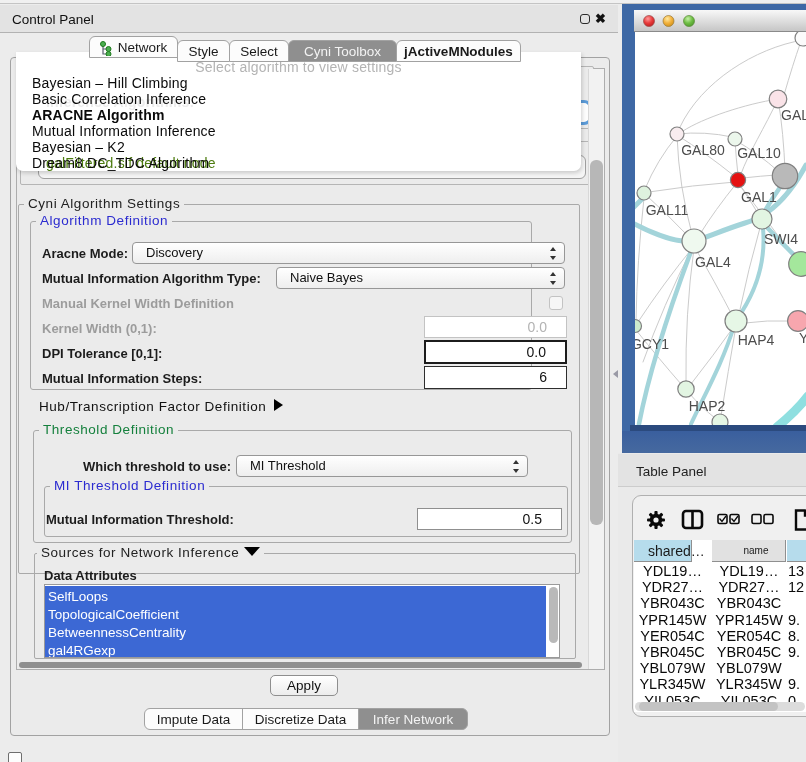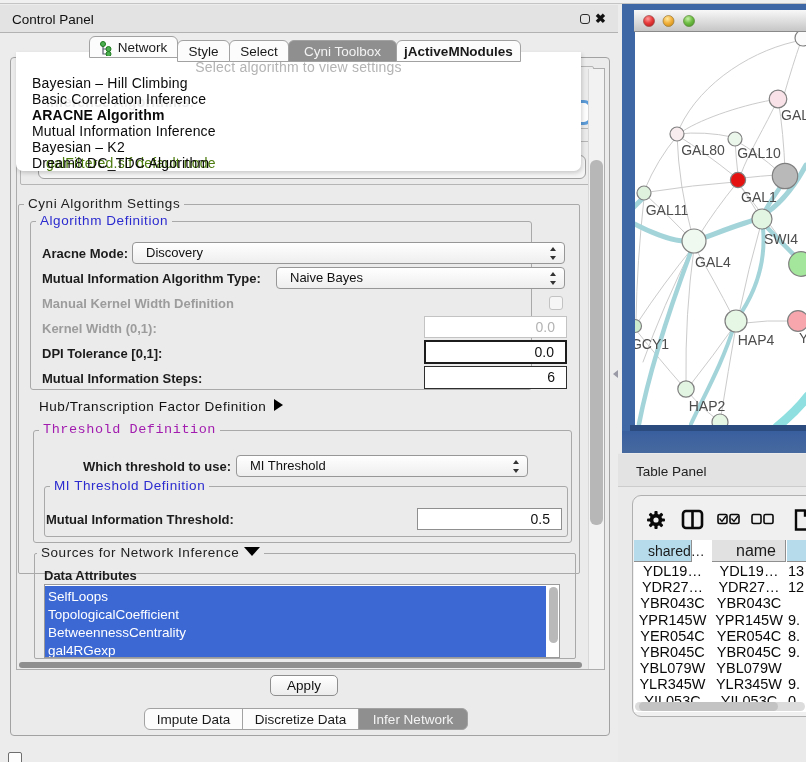--- a/index.html
+++ b/index.html
@@ -8,21 +8,21 @@
 .abs { position:absolute; }
 .b { font-weight:bold; }
 .lbl { position:absolute; font-size:13px; font-weight:bold; color:#1c1c1c; white-space:nowrap; }
 .dis { color:#9c9c9c; }
 .fs { position:absolute; border:1px solid #a9a9a9; border-radius:3px; }
 .fs > .lg { position:absolute; top:-9px; left:5px; background:#ebebeb; padding:0 4px; font-size:13.5px; letter-spacing:0.55px; color:#222; white-space:nowrap; }
 .combo { position:absolute; height:22px; border:1px solid #979797; border-radius:4px; background:linear-gradient(#ffffff,#eeeeee); font-size:13px; color:#111; line-height:20px; padding-left:13px; }
 .combo .st { position:absolute; right:7px; top:4px; width:7px; height:13px; }
 .combo .st:before { content:""; position:absolute; top:0; left:0; border-left:3.5px solid transparent; border-right:3.5px solid transparent; border-bottom:4.5px solid #333; }
 .combo .st:after { content:""; position:absolute; bottom:0; left:0; border-left:3.5px solid transparent; border-right:3.5px solid transparent; border-top:4.5px solid #333; }
-.inp { position:absolute; background:#fff; font-size:14px; color:#111; text-align:right; padding-right:11px; }
+.inp { position:absolute; background:#fff; font-size:14px; color:#111; text-align:right; padding-right:19px; }
 .tab { height:22px; background:#fcfcfc; border:1px solid #a2a2a2; border-radius:6px 6px 0 0; font-size:13.5px; color:#1a1a1a; display:inline-flex; align-items:center; justify-content:center; margin-left:-1px; position:relative; }
 .tab.sel { background:#8f8f8f; color:#f3f3f3; }
 </style>
 </head>
 <body>
 
 <div class="abs" style="left:0;top:0;width:618px;height:762px;background:#ececec;"></div>
 <div class="abs" style="left:0;top:0;width:806px;height:4px;background:#f0f0f0;border-bottom:1px solid #c4c4c4;"></div>
 
 <div class="abs" style="left:0;top:5px;width:618px;height:28px;background:#e3e3e3;border-bottom:1px solid #b2b2b2;"></div>
@@ -59,21 +59,21 @@
 <div class="inp" style="left:424px;top:316px;width:143px;height:22px;border:1px solid #c3c3c3;color:#b3b3b3;line-height:20px;">0.0</div>
 <div class="lbl" style="left:42px;top:346px;">DPI Tolerance [0,1]:</div>
 <div class="inp" style="left:424px;top:340px;width:143px;height:24px;border:2px solid #1c1c1c;line-height:20px;">0.0</div>
 <div class="lbl" style="left:42px;top:371px;">Mutual Information Steps:</div>
 <div class="inp" style="left:424px;top:366px;width:143px;height:23px;border:1px solid #2e2e2e;line-height:21px;">6</div>
 
 <div class="abs" style="left:39px;top:399px;font-size:13.5px;letter-spacing:0.55px;color:#111;">Hub/Transcription Factor Definition</div>
 <div class="abs" style="left:274px;top:399px;width:0;height:0;border-top:6.5px solid transparent;border-bottom:6.5px solid transparent;border-left:9px solid #000;"></div>
 
 <div class="fs" style="left:33px;top:430px;width:539px;height:113px;">
-    <span class="lg" style="color:#a21caf;font-family:Liberation Mono, monospace;">Threshold Definition</span>
+    <span class="lg" style="color:#15803d;">Threshold Definition</span>
   </div>
 <div class="lbl" style="left:83px;top:459px;">Which threshold to use:</div>
 <div class="combo" style="left:236px;top:455px;width:292px;">MI Threshold<span class="st"></span></div>
 <div class="fs" style="left:44px;top:486px;width:524px;height:51px;">
     <span class="lg" style="color:#2b2bd0;background:#ebebeb;">MI Threshold Definition</span>
   </div>
 <div class="lbl" style="left:46px;top:512px;">Mutual Information Threshold:</div>
 <div class="inp" style="left:417px;top:508px;width:145px;height:22px;border:1px solid #8f8f8f;line-height:20px;">0.5</div>
 
 <div class="fs" style="left:34px;top:553px;width:542px;height:106px;border-radius:2px;">
@@ -239,21 +239,21 @@
       <rect x="119" y="6.5" width="9" height="9" rx="1.5"></rect>
     </g>
     <g stroke="#0a0a0a" stroke-width="2.4" fill="none">
       <path d="M151 2.5 h9 l5 5 v14 h-14 z"></path>
       <path d="M160 2.5 v5 h5"></path>
     </g>
   </svg>
 
   <div style="position:absolute;left:1px;top:44px;width:198px;height:172px;background:#fff;"></div>
   <div style="position:absolute;left:1px;top:44px;width:58px;height:22px;background:#b6dcec;border-right:1px solid #8f8f8f;border-bottom:1px solid #8f8f8f;font-size:14px;color:#1a1a1a;text-align:center;text-indent:14px;line-height:22px;">shared…</div>
-  <div style="position:absolute;left:79px;top:44px;width:74px;height:22px;background:#e1e1e1;border-right:1px solid #8f8f8f;border-bottom:1px solid #8f8f8f;font-size:16px;color:#1a1a1a;text-align:center;text-indent:15px;line-height:22px;">name</div>
+  <div style="position:absolute;left:79px;top:44px;width:74px;height:22px;background:#e1e1e1;border-right:1px solid #8f8f8f;border-bottom:1px solid #8f8f8f;font-size:10px;color:#1a1a1a;text-align:center;text-indent:15px;line-height:22px;">name</div>
   <div style="position:absolute;left:154px;top:44px;width:46px;height:22px;background:#b6dcec;border-bottom:1px solid #8f8f8f;"></div>
   <div style="position:absolute;left:1px;top:67px;width:77px;font-size:14.5px;color:#0a0a0a;line-height:16.2px;text-align:center;">YDL19…<br>YDR27…<br>YBR043C<br>YPR145W<br>YER054C<br>YBR045C<br>YBL079W<br>YLR345W<br>YIL053C</div>
   <div style="position:absolute;left:79px;top:67px;width:74px;font-size:14.5px;color:#0a0a0a;line-height:16.2px;text-align:center;">YDL19…<br>YDR27…<br>YBR043C<br>YPR145W<br>YER054C<br>YBR045C<br>YBL079W<br>YLR345W<br>YIL053C</div>
   <div style="position:absolute;left:155px;top:67px;width:49px;font-size:14.5px;color:#0a0a0a;line-height:16.2px;">13…<br>12…<br>&nbsp;<br>9.<br>8.<br>9.<br>&nbsp;<br>9.<br>0.</div>
 
   <div style="position:absolute;left:2px;top:206px;width:170px;height:9px;background:#dcdcdc;border-radius:5px;"></div>
   <div style="position:absolute;left:6px;top:206px;width:139px;height:9px;background:#c3c3c3;border-radius:5px;"></div>
 </div>
 
 </body></html>

